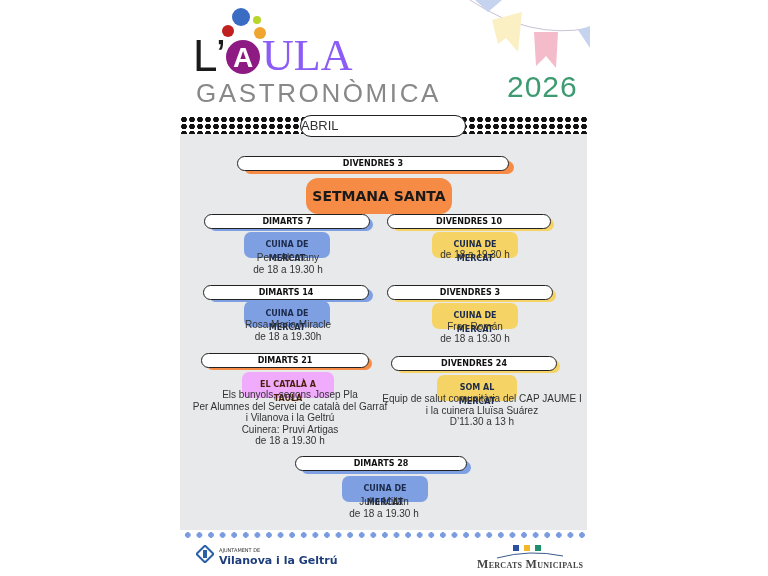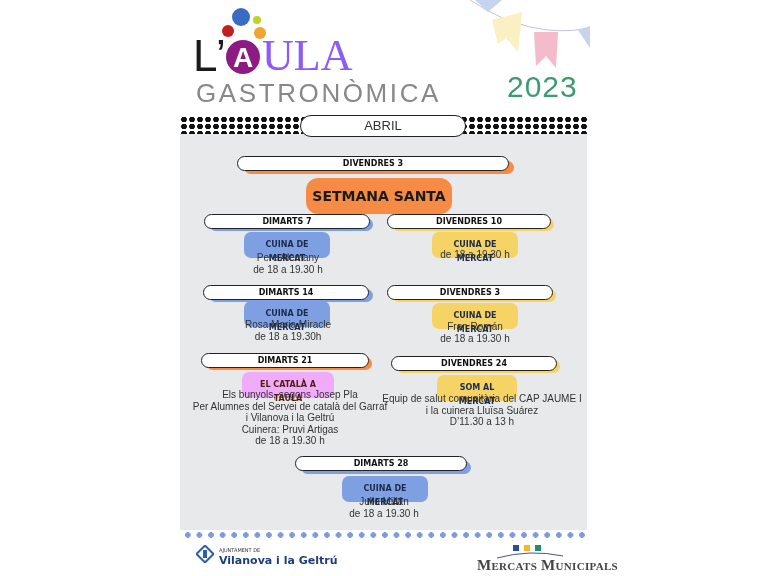--- a/index.html
+++ b/index.html
@@ -10,42 +10,42 @@
   .logo-a{left:226px;top:40px;width:34px;height:34px;border-radius:50%;background:#8e1a84;color:#fff;font-family:"Liberation Sans",sans-serif;font-weight:bold;font-size:28px;text-align:center;line-height:36px;}
   .logo-ula{left:262px;top:34px;font-family:Liberation Serif, serif;font-size:44px;color:#8b5cf6;line-height:44px;}
   .logo-gastro{left:196px;top:78px;font-family:"Liberation Sans",sans-serif;font-size:26px;color:#888;letter-spacing:2.6px;}
   .dot{border-radius:50%;}
   .year{left:507px;top:70px;font-family:"Liberation Sans",sans-serif;font-size:30px;color:#3e9b71;letter-spacing:1px;}
   
   .checker{left:180px;top:116px;width:407px;height:18px;
     background-image:radial-gradient(circle,#111 2.6px,transparent 3px);
     background-size:8px 7px;}
   .panel{left:180px;top:134px;width:407px;height:396px;background:#e8e9eb;}
-  .month{left:300px;top:115px;width:164px;height:20px;border:1.5px solid #222;border-radius:12px;background:#fff;font-family:"Liberation Sans",sans-serif;font-size:13px;color:#333;text-align:center;line-height:20px;}
+  .month{left:300px;top:115px;width:164px;height:20px;border:1.5px solid #222;border-radius:12px;background:#fff;font-family:"Liberation Sans",sans-serif;font-size:13px;color:#333;text-align:left;line-height:20px;}
   
   .day{position:absolute;height:13px;border:1.3px solid #222;border-radius:8px;background:#fff;font-size:8px;font-weight:bold;text-align:center;line-height:13px;color:#111;}
   .shadow{position:absolute;height:13px;border-radius:8px;}
   .tag{position:absolute;height:14px;border-radius:7px;font-size:8px;font-weight:bold;text-align:center;line-height:14px;color:#1b2a4a;padding:6px 4px;}
   .info{position:absolute;font-family:"Liberation Sans",sans-serif;font-size:10px;color:#333;text-align:center;line-height:11.5px;}
   .bluedots{left:182px;top:531px;width:405px;height:8px;
     background-image:radial-gradient(circle,#7b9be0 2.6px,transparent 3px);
     background-size:11.6px 8px;}
 </style>
 </head>
 <body>
 
 <div class="abs dot" style="left:232px;top:8px;width:18px;height:18px;background:#3b6cc4;"></div>
 <div class="abs dot" style="left:253px;top:16px;width:8px;height:8px;background:#b8d62a;"></div>
 <div class="abs dot" style="left:222px;top:25px;width:12px;height:12px;background:#c0201f;"></div>
 <div class="abs dot" style="left:254px;top:27px;width:12px;height:12px;background:#f0a531;"></div>
 <div class="abs logo-l">L’</div>
 <div class="abs logo-a">A</div>
 <div class="abs logo-ula">ULA</div>
 <div class="abs logo-gastro">GASTRONÒMICA</div>
-<div class="abs year">2023</div>
+<div class="abs year">2026</div>
 
 <svg class="abs" style="left:470px;top:0" width="120" height="70" viewBox="0 0 120 70">
   <path d="M0,0 Q60,40 120,28" stroke="#c9c2d8" stroke-width="1" fill="none"></path>
   <polygon points="5,0 32,0 18,12" fill="#c5d3ef"></polygon>
   <polygon points="22,20 52,12 48,52 36,38 28,44" fill="#fbefc4"></polygon>
   <polygon points="64,32 88,32 86,68 76,56 66,66" fill="#f4bccb"></polygon>
   <polygon points="108,30 120,26 120,48" fill="#c5d3ef"></polygon>
 </svg>
 
 <div class="abs checker"></div>
@@ -125,13 +125,13 @@
 <div class="abs" style="left:219px;top:554px;font-size:11px;font-weight:bold;color:#1d3e7a;">Vilanova i la Geltrú</div>
 
 <div class="abs" style="left:513px;top:545px;width:40px;height:6px;">
   <span style="position:absolute;left:0;width:6px;height:6px;background:#2b4fa0;"></span>
   <span style="position:absolute;left:11px;width:6px;height:6px;background:#f2b72a;"></span>
   <span style="position:absolute;left:22px;width:6px;height:6px;background:#1f8f6e;"></span>
 </div>
 <svg class="abs" style="left:495px;top:551px" width="70" height="8">
     <path d="M2,7 Q35,-2 68,5" stroke="#3a5b8a" stroke-width="1" fill="none"></path>
   </svg>
-<div class="abs" style="left:477px;top:557px;font-family:'Liberation Serif',serif;font-size:15px;font-weight:bold;color:#444;font-variant:small-caps;letter-spacing:0.3px;">Mercats Municipals</div>
+<div class="abs" style="left:477px;top:557px;font-family:'Liberation Serif',serif;font-size:12px;font-weight:bold;color:#444;font-variant:small-caps;letter-spacing:0.3px;">Mercats Municipals</div>
 
 </body></html>

